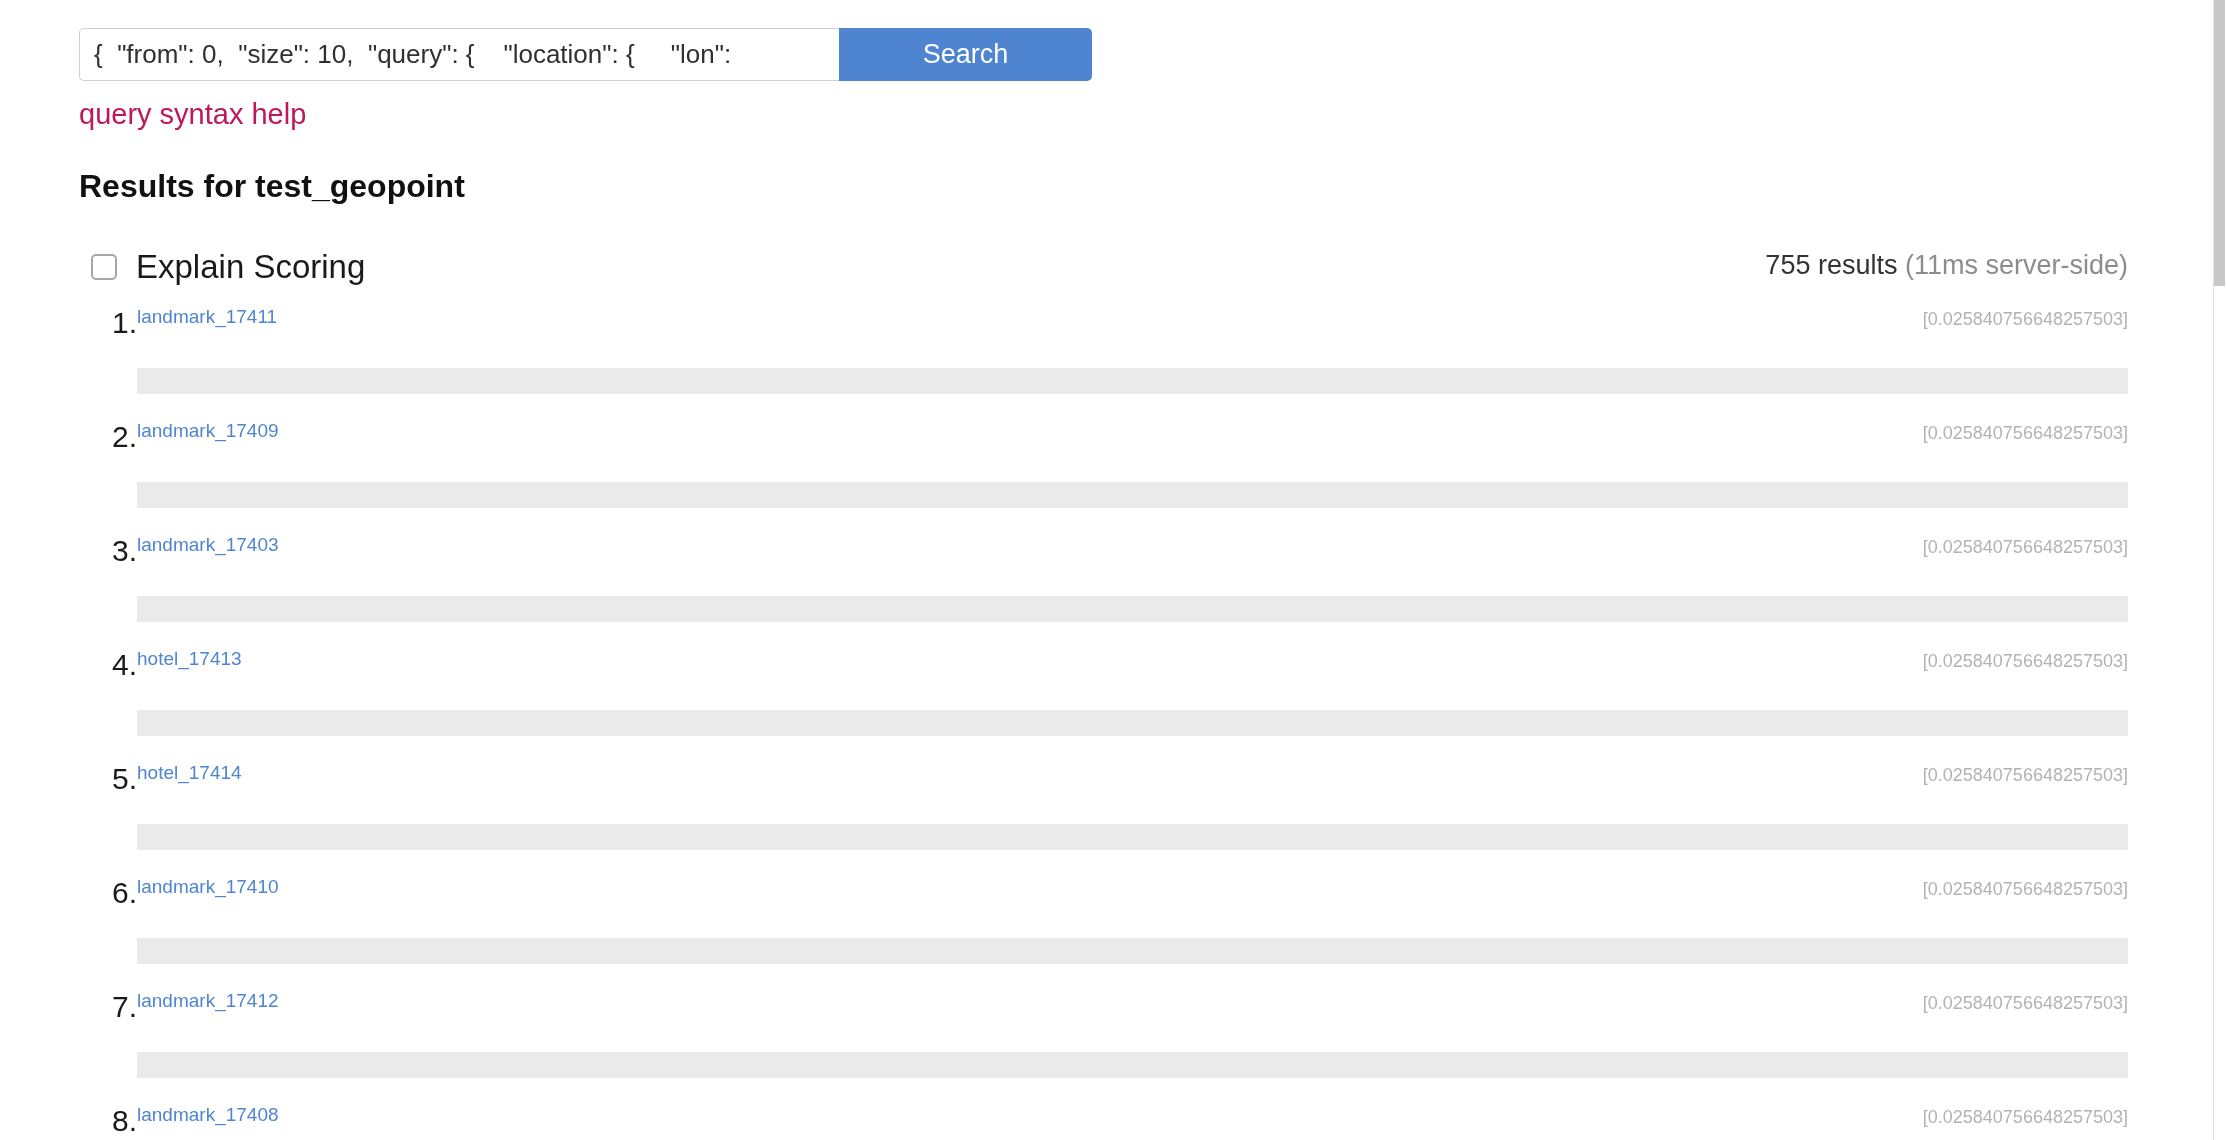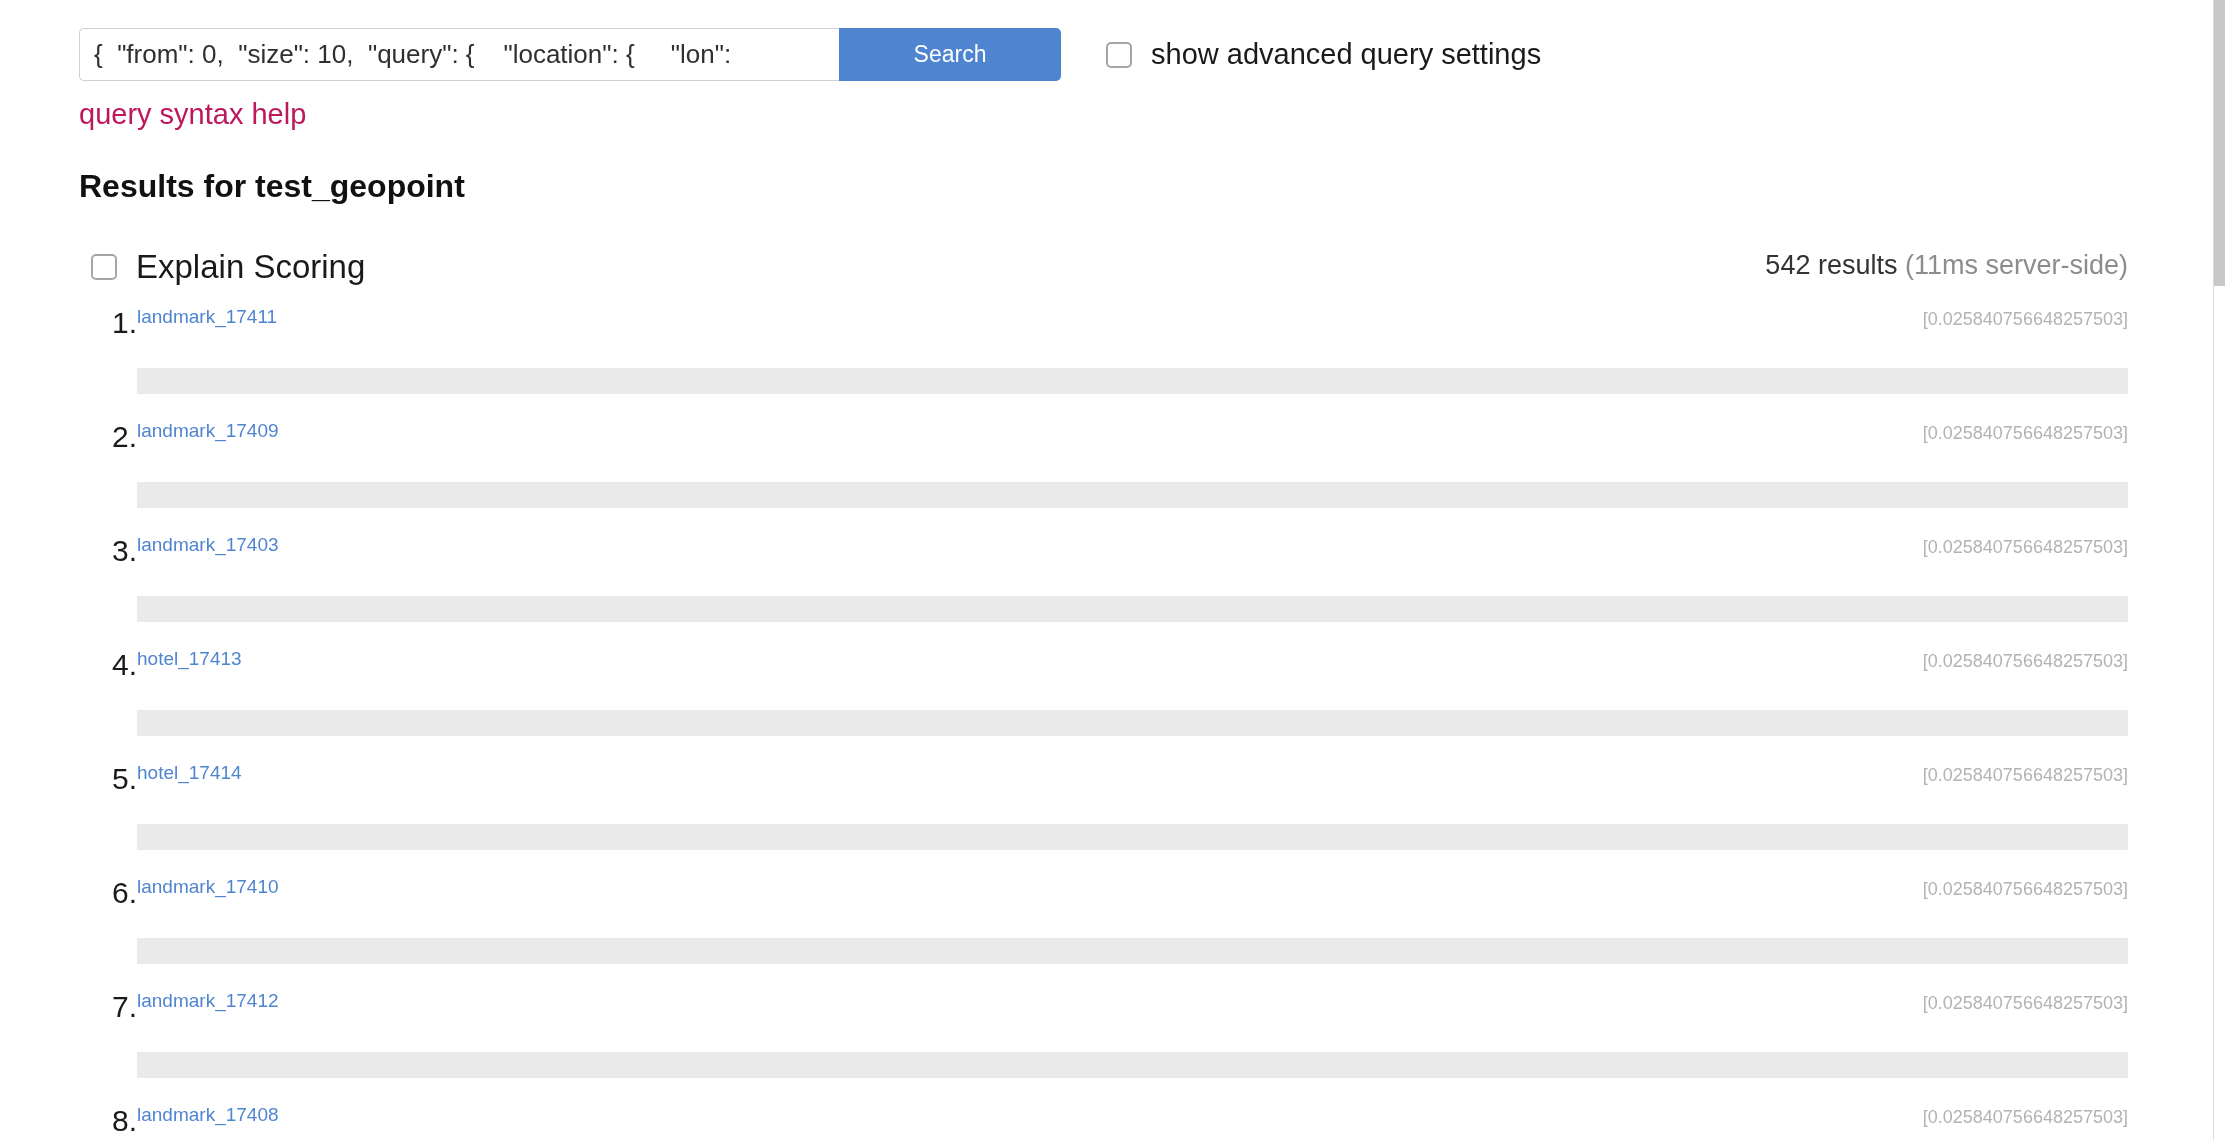--- a/index.html
+++ b/index.html
@@ -33,29 +33,29 @@
     border-radius: 5px 0 0 5px;
     background: #ffffff;
     font-family: "Liberation Sans", sans-serif;
     font-size: 26px;
     color: #303030;
     padding: 0 14px;
     outline: none;
     white-space: pre;
   }
   .search-button {
-    width: 222px;
+    width: 253px;
     height: 53px;
     box-sizing: border-box;
     border: none;
     border-radius: 0 5px 5px 0;
     background: #4f85d0;
     color: #ffffff;
     font-family: "Liberation Sans", sans-serif;
-    font-size: 23px;
+    font-size: 27px;
     cursor: pointer;
     line-height: 53px;
     padding: 0;
   }
   .adv-wrap {
     display: flex;
     align-items: center;
     margin-left: 45px;
   }
   .cb {
@@ -191,37 +191,33 @@
     height: 286px;
     background: #c8c8c8;
   }
 </style>
 </head>
 <body>
 
 <div class="search-bar">
   <input class="query-input" type="text" value="{  &quot;from&quot;: 0,  &quot;size&quot;: 10,  &quot;query&quot;: {    &quot;location&quot;: {     &quot;lon&quot;:" style="">
   <button class="search-button">Search</button>
-  <div class="adv-wrap">
-    <span class="cb"></span>
-    <span class="adv-label">show advanced query settings</span>
-  </div>
 </div>
 
 <a class="syntax-help">query syntax help</a>
 
 <h1 class="results-title">Results for test_geopoint</h1>
 
 <div class="explain-row">
   <span class="cb"></span>
   <span class="explain-label">Explain Scoring</span>
 </div>
 
 <div class="count-row">
-  <span class="count-main">542 results</span>
+  <span class="count-main">755 results</span>
   <span class="count-sub">(11ms server-side)</span>
 </div>
 
 <div class="results">
     <div class="result-item">
       <div class="result-head">
         <span class="rank">1.</span>
         <a class="result-link">landmark_17411</a>
         <span class="result-score">[0.025840756648257503]</span>
       </div>

